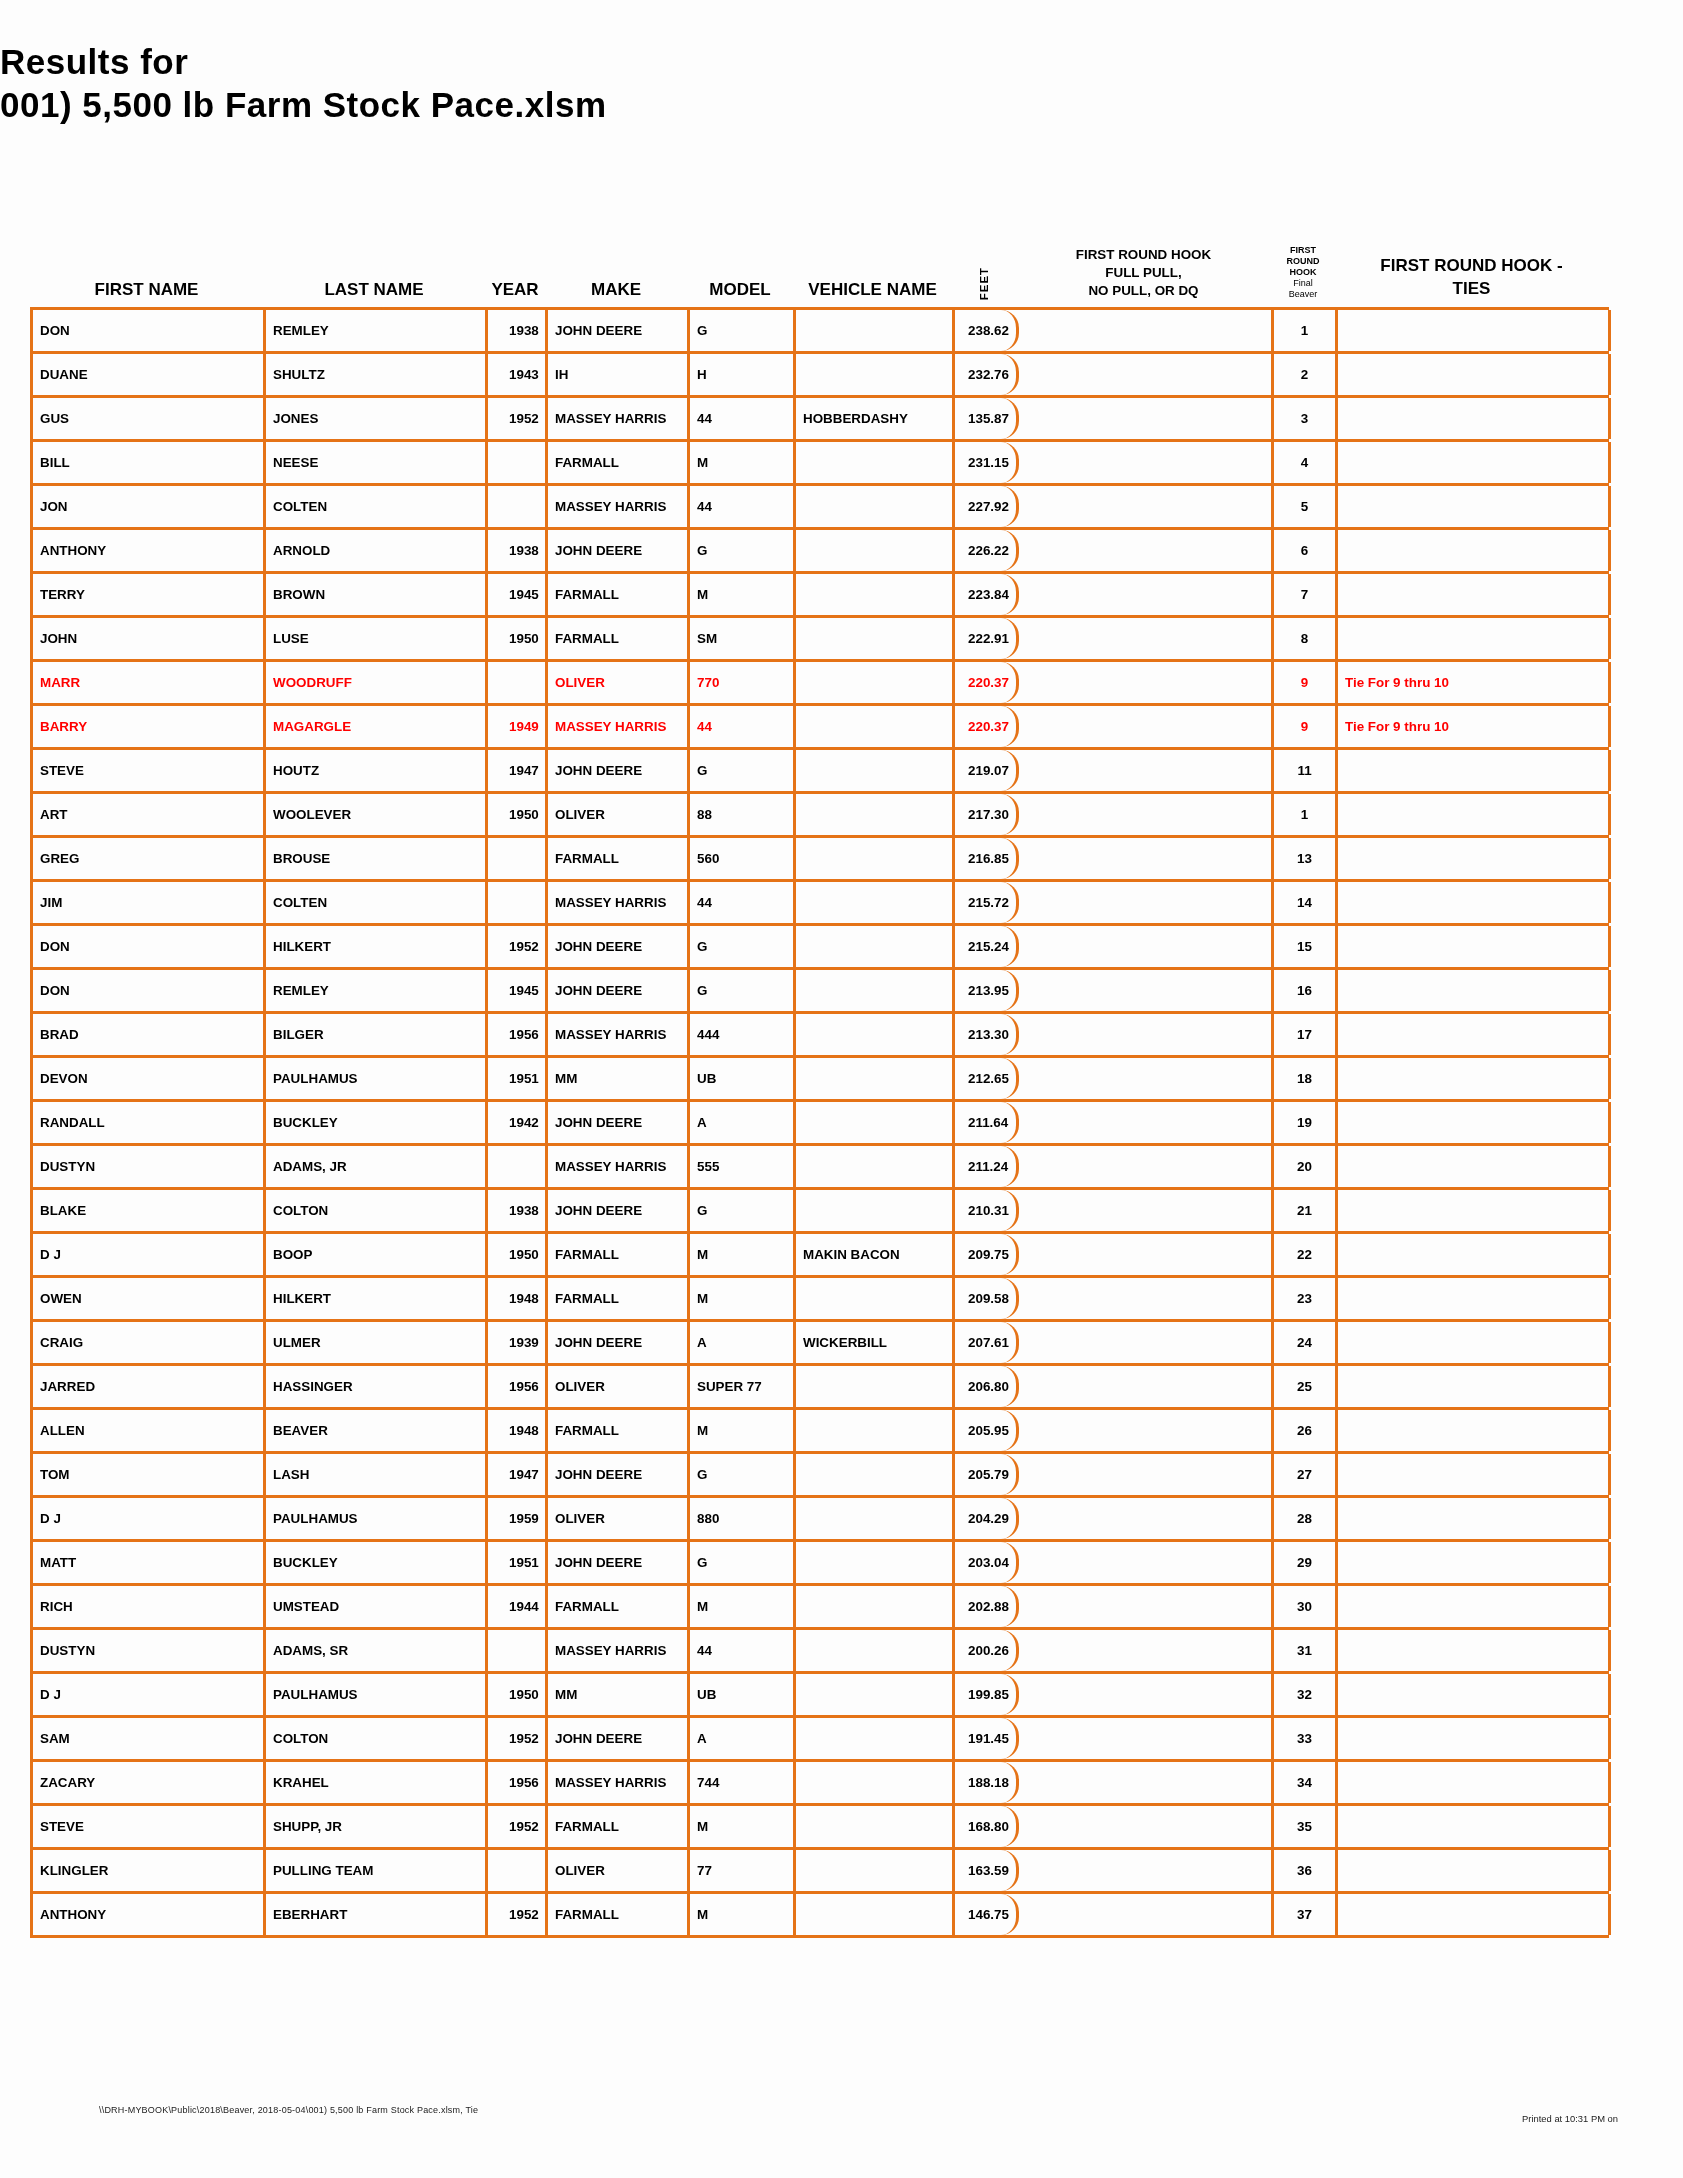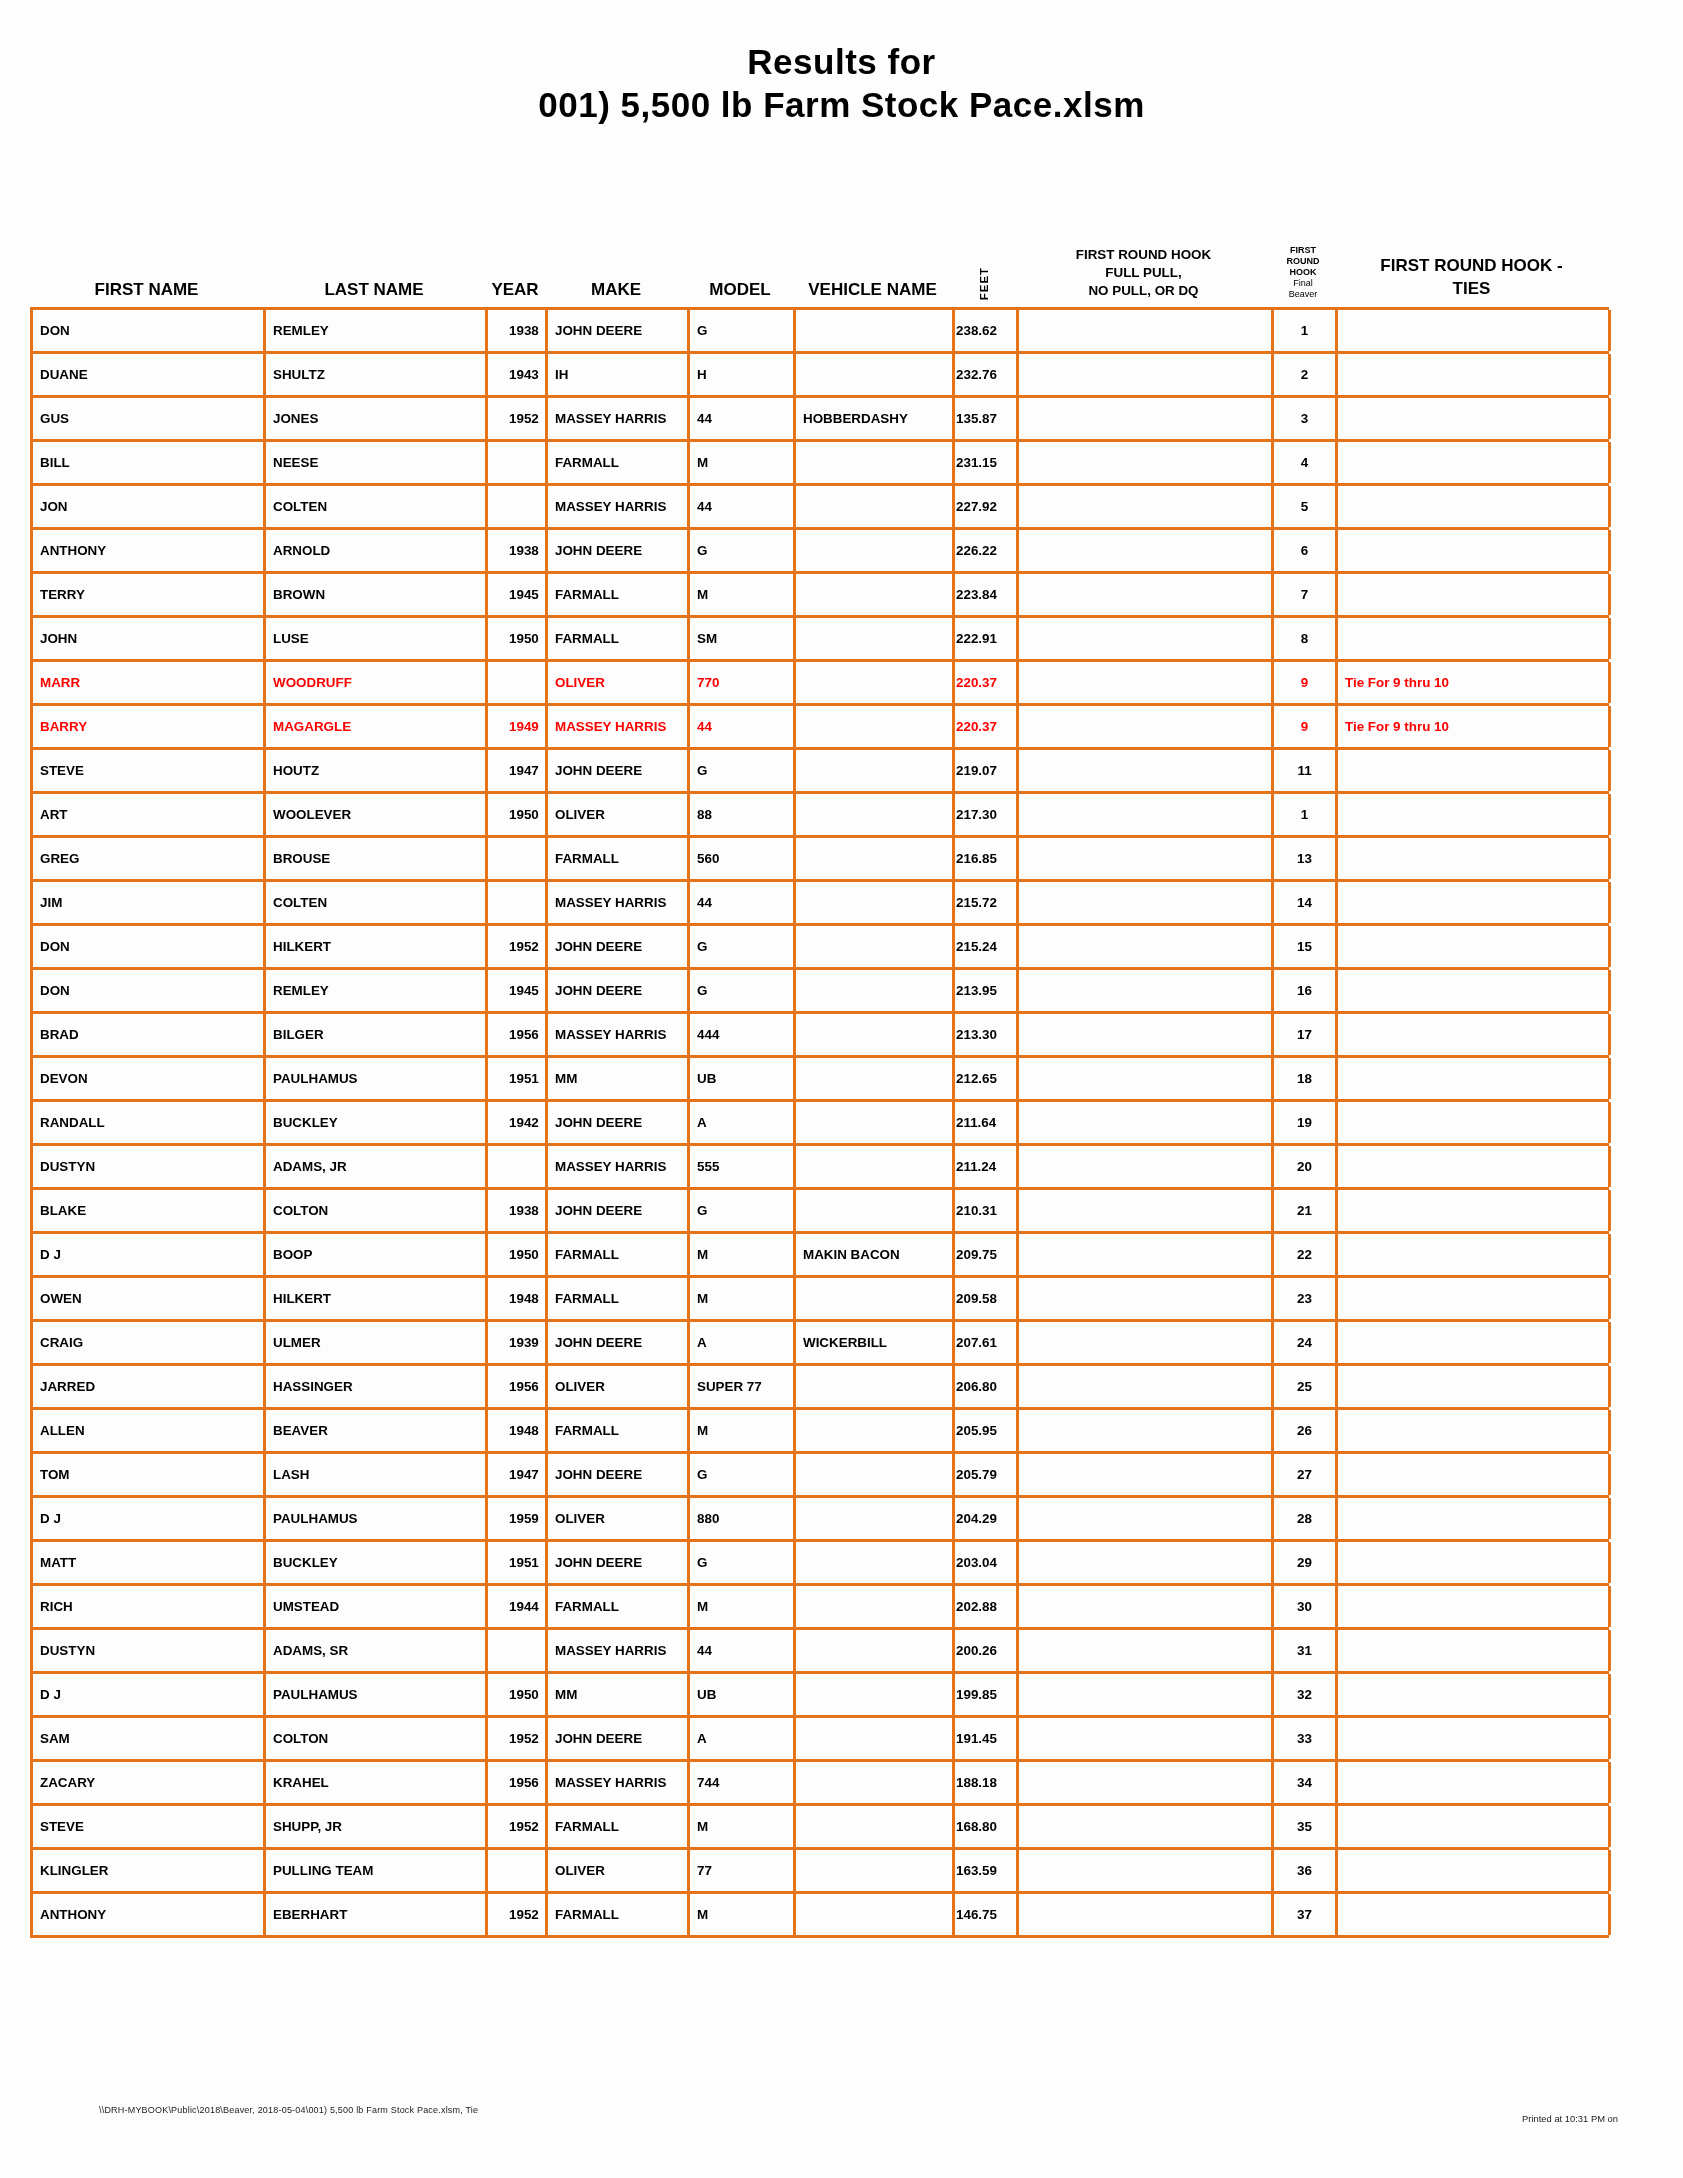--- a/index.html
+++ b/index.html
@@ -11,21 +11,21 @@
   .page{
     position:relative;
     width:1683px;height:2178px;
     background:#fdfdfd;
     font-family:"Liberation Sans", sans-serif;
     color:var(--ink);
     overflow:hidden;
   }
   .title{
     position:absolute;top:40px;left:0;width:100%;
-    text-align:center;font-weight:bold;font-size:35px;line-height:43px;
+    font-weight:bold;font-size:35px;line-height:43px;
     letter-spacing:0.5px;
   }
   .table-wrap{position:absolute;left:30px;top:220px;width:1579px;}
   .grid-cols{
     display:grid;
     grid-template-columns:233px 222px 60px 142px 106px 159px 64px 255px 64px 273px;
   }
   .thead{align-items:end;height:87px;}
   .th{
     text-align:center;font-weight:bold;font-size:17px;line-height:20px;
@@ -47,21 +47,21 @@
   .tr{height:41px;border-bottom:3px solid var(--grid);}
   .td{
     border-right:3px solid var(--grid);
     display:flex;align-items:center;
     padding-left:7px;
     font-size:13.4px;font-weight:bold;
     white-space:nowrap;overflow:hidden;
     box-sizing:border-box;
   }
   .td.c-year{padding-left:21px;}
-  .td.c-feet{padding-left:1px;}
+  .td.c-feet{padding-left:13px;border-radius:18px;}
   .td.c-placing{justify-content:center;padding-left:0;}
   .tr.red .td{color:var(--red);}
   .footer-left{
     position:absolute;left:99px;top:2105px;
     font-size:9px;color:#222;letter-spacing:0.2px;
   }
   .footer-right{
     position:absolute;right:65px;top:2105px;
     font-size:9.4px;color:#222;margin-top:8px;
   }

